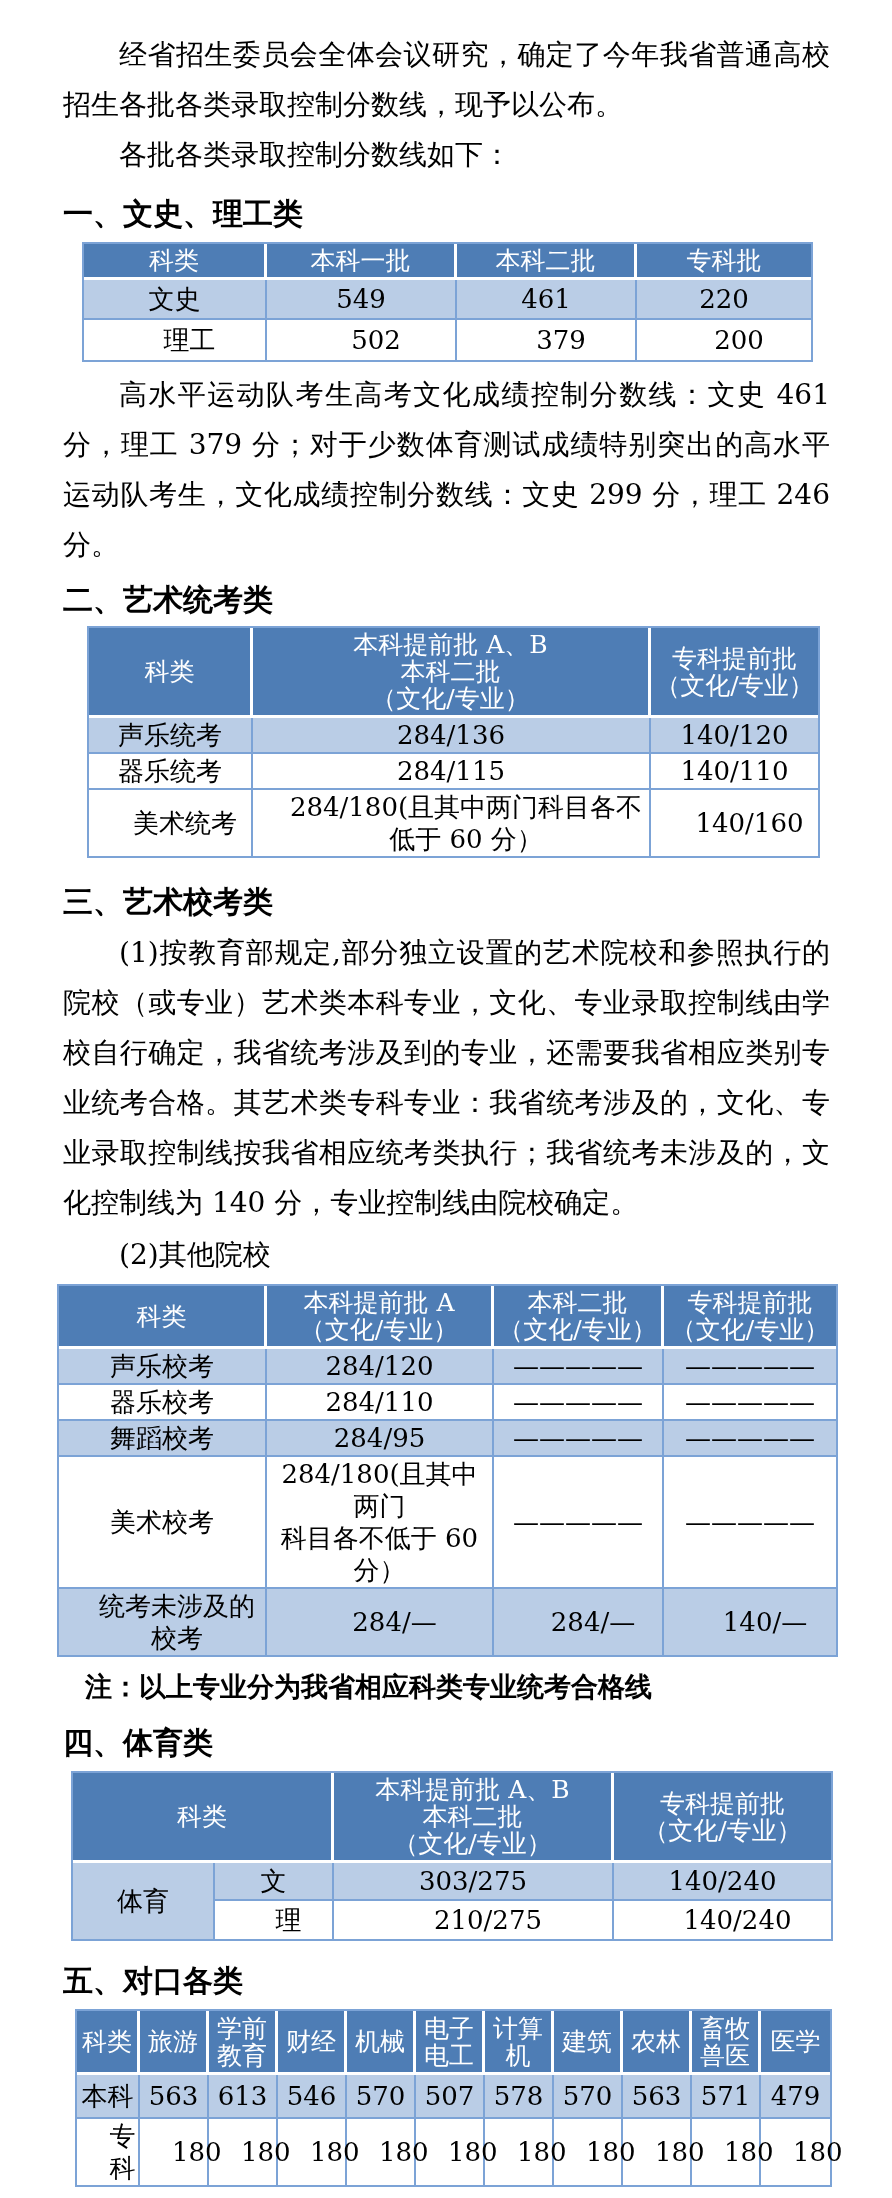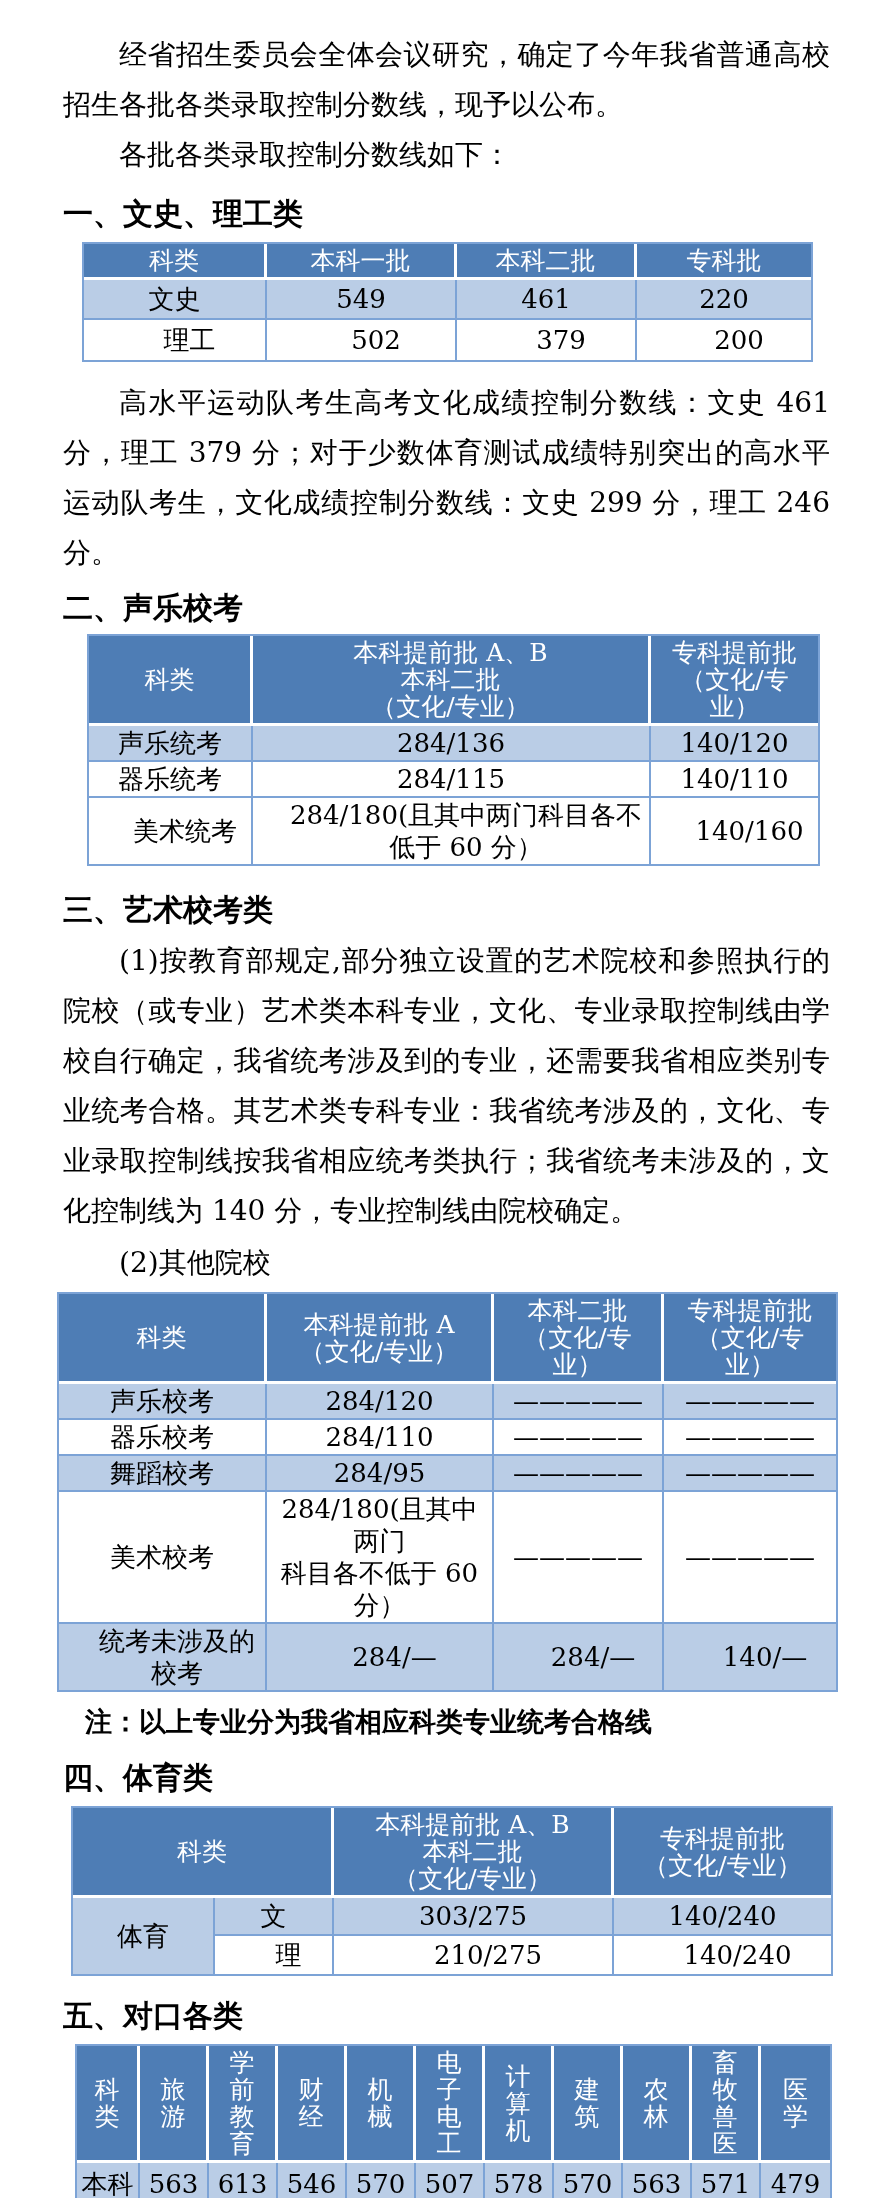--- a/index.html
+++ b/index.html
@@ -38,21 +38,21 @@
   table.t {
     border-collapse: separate; border-spacing: 0;
     border: 2px solid #7CA3D6;
     font-size: 26px; text-align: center;
     table-layout: fixed;
   }
   table.t th {
     background: #4E7DB5; color: #ffffff; font-weight: normal;
     white-space: pre-line; vertical-align: middle;
     border-right: 3px solid #ffffff; border-bottom: 3px solid #ffffff;
-    padding: 3px 14px; font-size: 25px; line-height: 27px;
+    padding: 3px 2px; font-size: 25px; line-height: 27px;
   }
   table.t th:last-child { border-right: none; }
   table.t td {
     background: #ffffff; vertical-align: middle;
     border-right: 2px solid #7CA3D6; border-bottom: 2px solid #7CA3D6;
     padding: 1px 2px; line-height: 32px;
   }
   table.t td:last-child { border-right: none; }
   table.t tr:last-child td { border-bottom: none; padding-left: 32px; }
   tr.alt td { background: #BACDE6; }
@@ -115,23 +115,23 @@
       </tr>
       <tr>
         <td>理工</td>
         <td>502</td>
         <td>379</td>
         <td>200</td>
       </tr>
     </tbody>
   </table>
 
-  <p class="body indent" style="margin-top:16px">高水平运动队考生高考文化成绩控制分数线：文史 461 分，理工 379 分；对于少数体育测试成绩特别突出的高水平运动队考生，文化成绩控制分数线：文史 299 分，理工 246 分。</p>
-
-  <h2 class="heading" id="h2">二、声乐校考</h2>
+  <p class="body indent" style="margin-top:8px">高水平运动队考生高考文化成绩控制分数线：文史 461 分，理工 379 分；对于少数体育测试成绩特别突出的高水平运动队考生，文化成绩控制分数线：文史 299 分，理工 246 分。</p>
+
+  <h2 class="heading" id="h2">二、艺术统考类</h2>
 
   <table class="t t2">
     <colgroup>
         <col style="width:164px">
         <col style="width:398px">
         <col style="width:167px">
       </colgroup>
     <thead>
       <tr>
         <th>科类</th>

